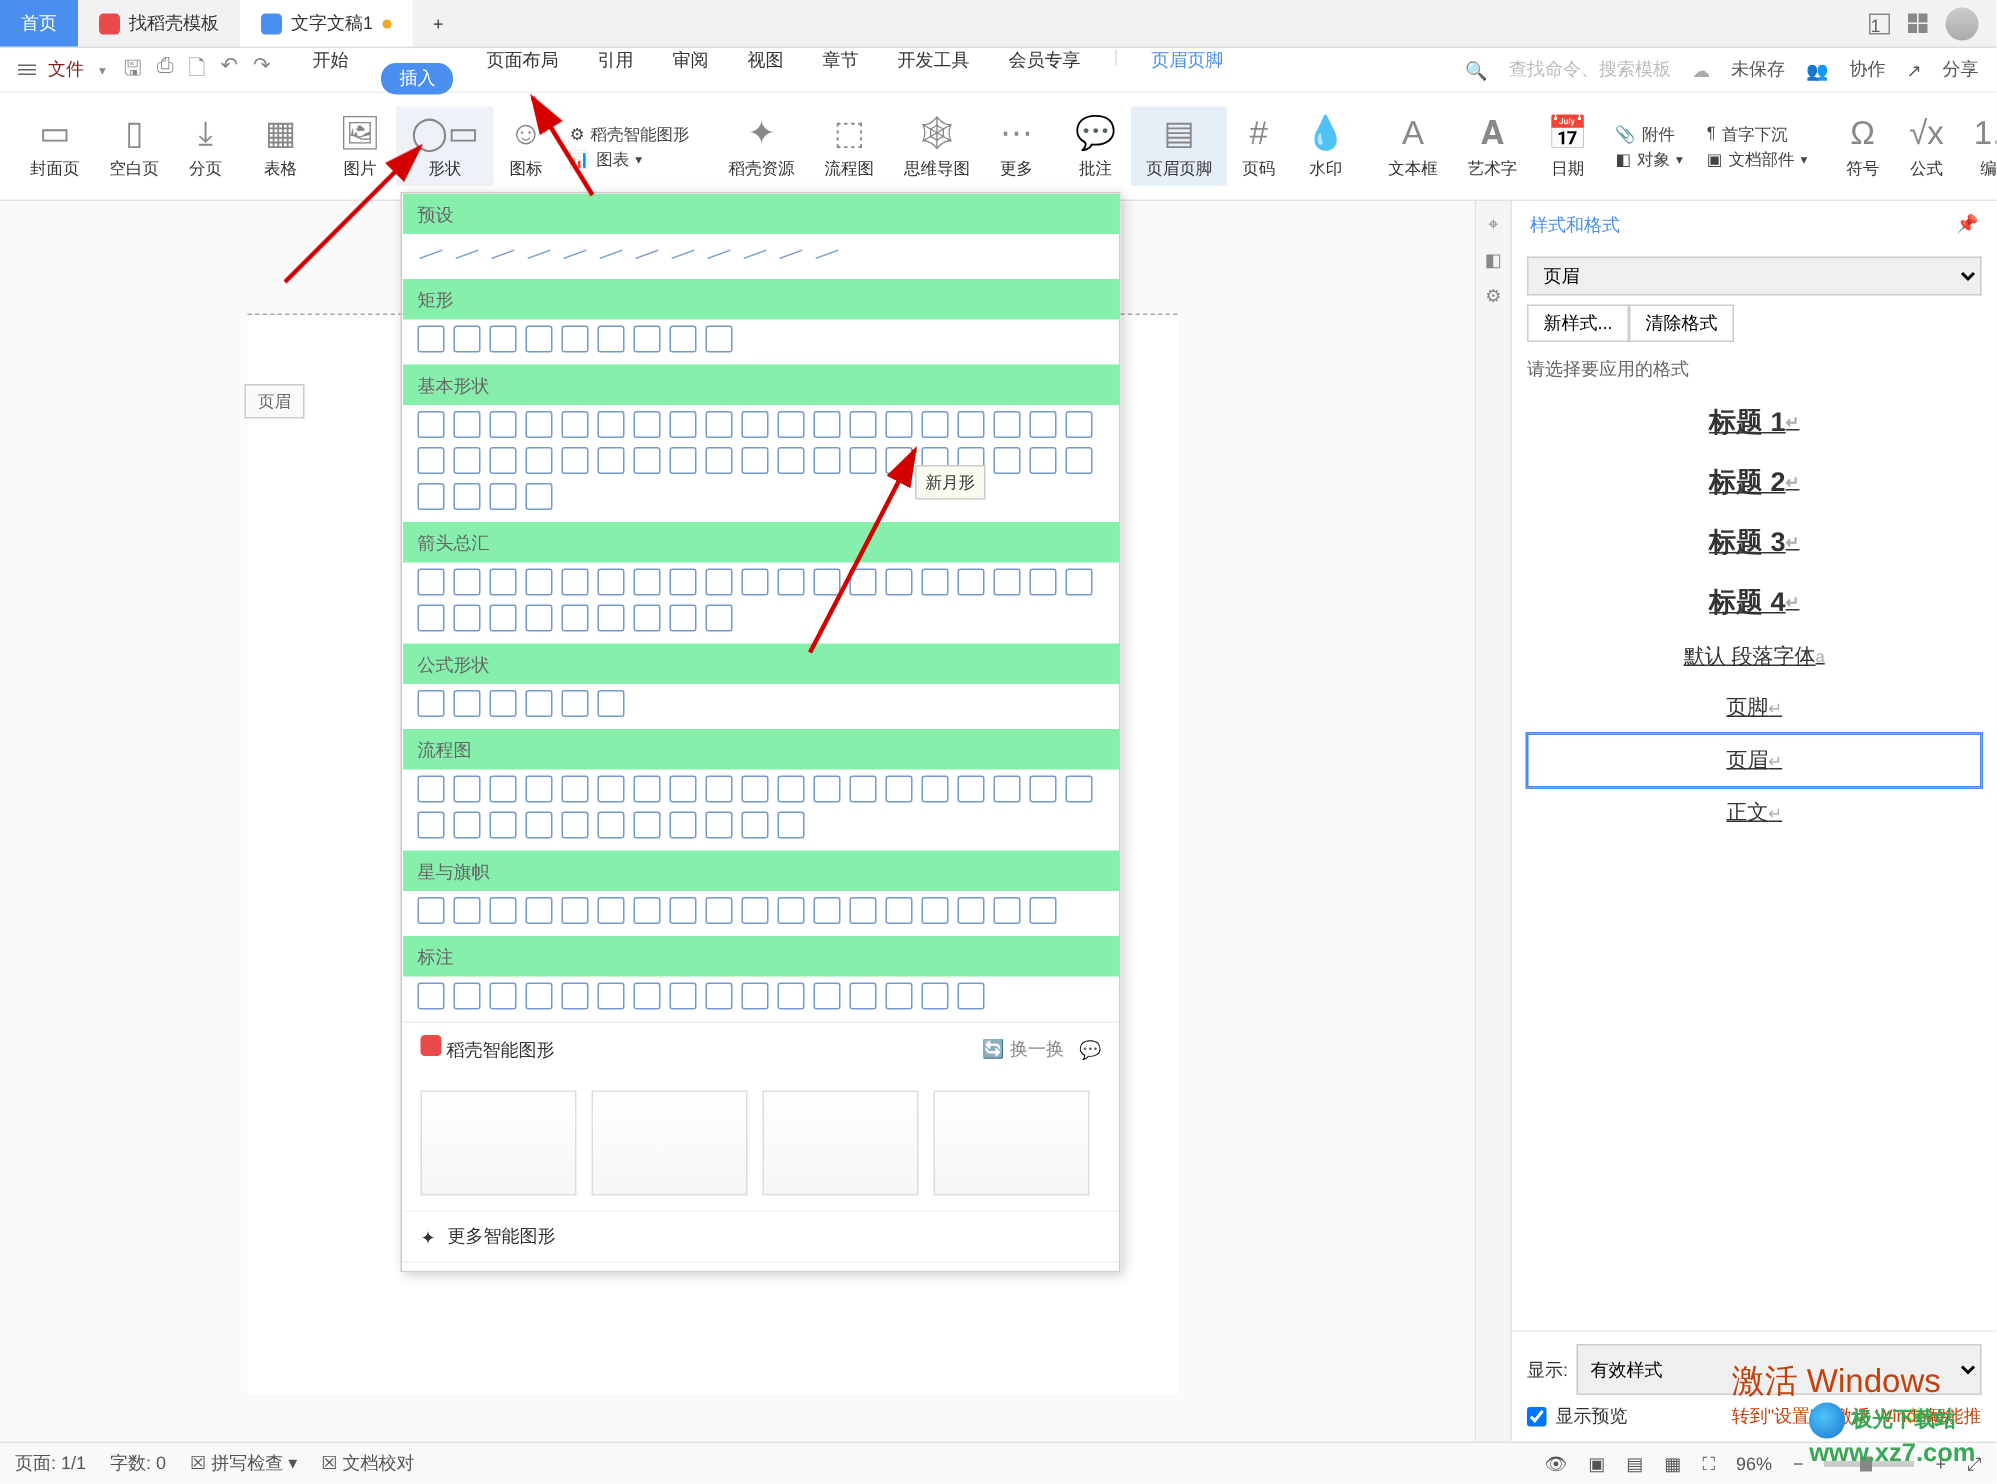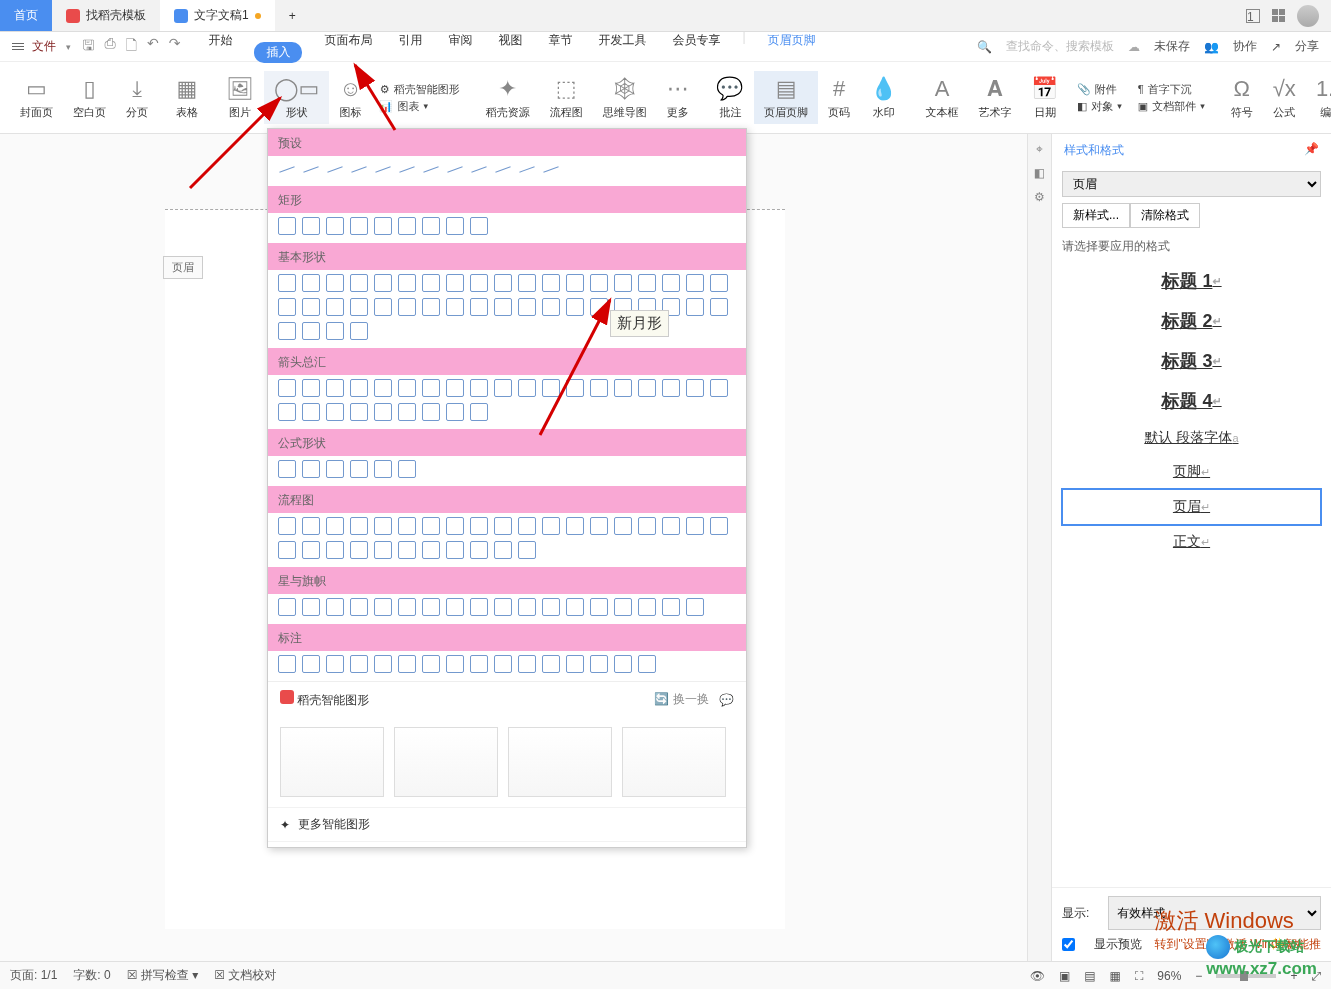--- a/index.html
+++ b/index.html
@@ -40,52 +40,52 @@
 .rsep { width: 1px; height: 46px; background: #e6e6e6; margin: 0 4px; }
 .rgroup.shapes{ background:#eef2f8; }
 .rstack { display:flex; flex-direction:column; gap:2px; padding:4px 8px; font-size:11px; color:#444;}
 .rstack .row{ display:flex; align-items:center; gap:4px; white-space:nowrap;}
 
 
 .workspace { position: absolute; top: 134px; left: 0; right: 0; bottom: 28px; display: flex; }
 .doc-area { flex: 1; background: #fafafa; position: relative; }
 .page { position: absolute; left: 165px; top: 75px; width: 620px; height: 720px; background: #fff; border-top: 1px dashed #aaa; }
 .header-tag { position: absolute; left: -2px; top: 46px; border: 1px solid #ccc; background: #fafafa; padding: 3px 8px; font-size: 11px; color: #666; }
-.side-panel { width: 280px; border-left: 1px solid #e2e2e2; background: #fff; display: flex; flex-direction: column; }
+.side-panel { width: 324px; border-left: 1px solid #e2e2e2; background: #fff; display: flex; flex-direction: column; }
 .side-head { padding: 8px 12px; color: #4a8ef0; font-size: 12px; display:flex; justify-content:space-between;}
 .side-head .pin{ color:#aaa;}
 .sp-section { padding: 4px 10px; }
 .sp-select { width: 100%; border: 1px solid #ccc; padding: 4px 6px; font-size: 12px; margin-bottom: 6px; }
 .sp-btns { display: flex; gap: 0; margin-bottom: 10px; }
 .sp-btn { border: 1px solid #ccc; padding: 3px 10px; font-size: 12px; cursor: pointer; background: #fff; }
 .sp-hint { font-size: 12px; color: #666; margin: 6px 0; }
 .style-item { padding: 8px 6px; font-size: 14px; cursor: pointer; display:flex; justify-content:center; align-items:center;text-decoration:underline;}
 .style-item.bold { font-size: 18px; font-weight: bold; }
 .style-item.sel { border: 1px solid #4a8ef0; outline:1px solid #4a8ef0; }
 .style-item .ret{ color:#aaa; font-size:11px;}
 .sp-footer { margin-top: auto; padding: 8px 10px; border-top: 1px solid #eee; font-size: 12px; display:flex; flex-direction:column; gap:6px;}
-.sp-footer .row{ display:flex; align-items:center; gap:19px;}
+.sp-footer .row{ display:flex; align-items:center; gap:6px;}
 .sp-footer select{ flex:1; border:1px solid #ccc; padding:8px 4px; font-size:12px;}
 .smart-link{ color:#c2410c; margin-left:auto;}
 .vtoolbar { width:24px; background:#f5f5f5; border-left:1px solid #e2e2e2; display:flex; flex-direction:column; align-items:center; gap:10px; padding-top:8px; color:#888;}
 
 
 .shapes-dropdown { position: absolute; left: 267px; top: 128px; width: 480px; max-height: 720px; background: #fff; border: 1px solid #ccc; box-shadow: 2px 2px 8px rgba(0,0,0,0.2); z-index: 100; font-size: 12px; overflow-y: auto; }
-.sd-cat { padding: 6px 10px 4px; color: #666; background:#f9a8d4;}
+.sd-cat { padding: 6px 10px 4px; color: #666; background:#86efac;}
 .sd-row { display: flex; flex-wrap: wrap; gap: 6px; padding: 4px 10px 8px; }
 .sd-shape { width: 18px; height: 18px; border: 1.4px solid #5a87c5; border-radius: 2px; cursor: pointer; opacity:0.85;}
 .sd-shape.line { border: none; width:18px; height:18px; position:relative;}
 .sd-shape.line::after{ content:""; position:absolute; left:1px; top:9px; width:16px; height:0; border-top:1.4px solid #5a87c5; transform:rotate(-20deg);}
 .sd-smart { display:flex; align-items:center; justify-content:space-between; padding:8px 12px; border-top:1px solid #eee;}
 .sd-smart .right{ display:flex; align-items:center; gap:10px; color:#888;}
 .sd-thumbs { display:flex; gap:10px; padding:10px 12px;}
 .sd-thumb{ width:104px; height:70px; border:1px solid #ddd; background:linear-gradient(#fff,#f6f6f6); position:relative;}
 .sd-footer-item{ padding:8px 12px; display:flex; align-items:center; gap:8px; cursor:pointer; border-top:1px solid #f2f2f2;}
 .hotspot { position:absolute; left:604px; top:288px; width:22px; height:22px; background:#def; border:1px solid #8abaf3; }
-.tooltip { position: absolute; left: 610px; top: 310px; background: #fafaf0; border: 1px solid #ccc; padding: 3px 6px; font-size: 15px; z-index: 200; }
+.tooltip { position: absolute; left: 610px; top: 310px; background: #fafaf0; border: 1px solid #ccc; padding: 3px 6px; font-size: 11px; z-index: 200; }
 
 
 .arrow { position: absolute; z-index: 300; }
 .arrow svg { overflow: visible; }
 
 
 .statusbar { position: absolute; bottom: 0; left: 0; right: 0; height: 28px; background: #f9f9f9; border-top: 1px solid #e0e0e0; display: flex; align-items: center; padding: 0 10px; font-size: 12px; color: #555; gap: 16px; }
 .statusbar .right { margin-left: auto; display: flex; align-items: center; gap: 14px; }
 .watermark { position: absolute; right: 20px; bottom: 36px; font-size: 22px; color: #c2410c; z-index:50;}
 .watermark2 { position: absolute; right: 14px; bottom: 10px; font-size: 14px; color: #3aa757; z-index:60; font-weight:bold;margin-top:44px;}

